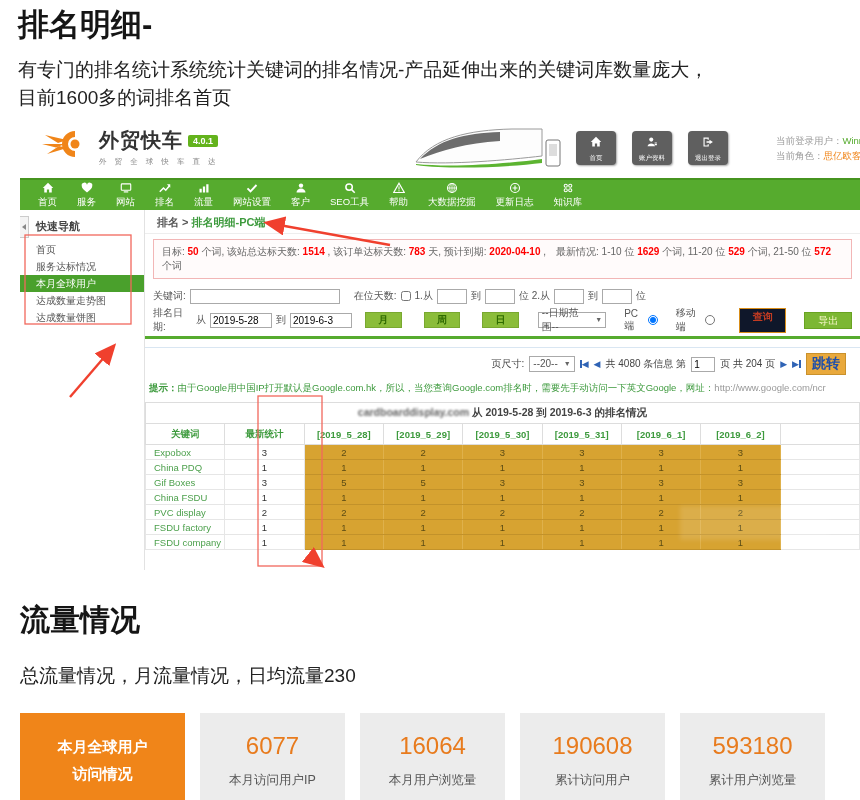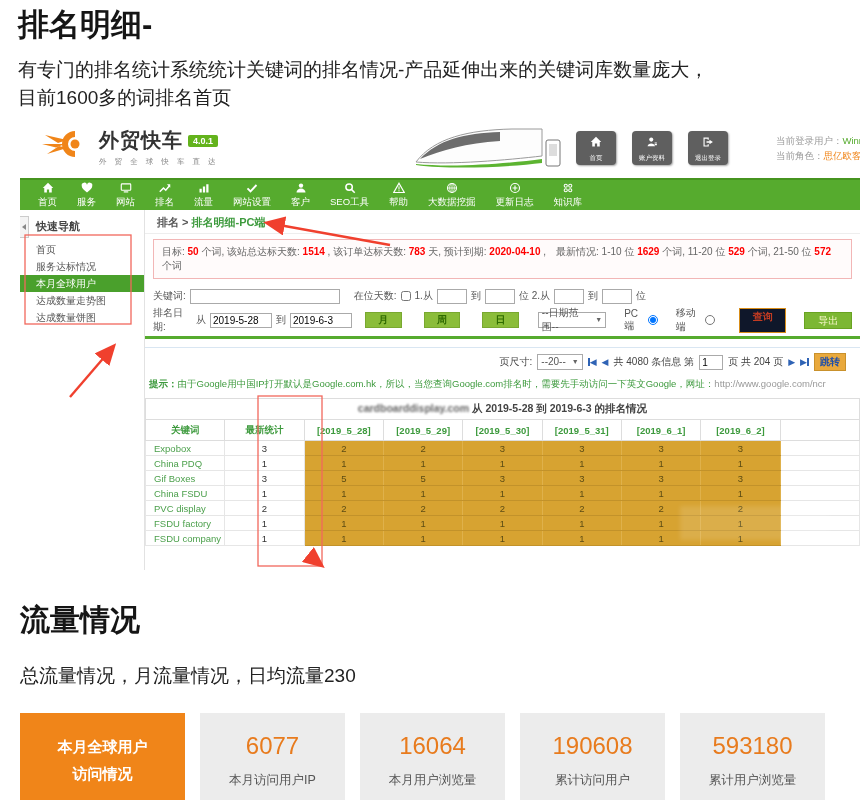--- a/index.html
+++ b/index.html
@@ -75,21 +75,21 @@
   .export-btn { width:52px; height:17px; background:#7cb733; border:1px solid #69a322; color:#fdf9cf;
     font-weight:normal; font-size:10px; text-align:center; line-height:15px; margin-left:14px; cursor:pointer; }
 
   .green-divider { height:3px; background:#56ab2e; margin-top:4px; }
 
   .results { border-top:1px solid #d9e6f2; margin-top:8px; }
   .pagination { display:flex; justify-content:flex-end; align-items:center; gap:5px; font-size:10px; color:#444; padding:5px 14px 2px 0; }
   .pg-arrow { color:#2f63b5; font-size:9px; font-weight:bold; cursor:pointer; display:inline-flex; align-items:center; }
   .pg-arrow .bar { display:inline-block; width:2px; height:8px; background:#2f63b5; }
   .pg-input { width:24px; }
-  .jump-btn { background:#e9a93c; border:1px solid #c9912c; color:#1f4faa; font-weight:bold; font-size:10px; padding:1px 5px; cursor:pointer; }
+  .jump-btn { background:#e9a93c; border:1px solid #c9912c; color:#1f4faa; font-weight:bold; font-size:14px; padding:1px 5px; cursor:pointer; }
 
   .hint { font-size:9.5px; color:#3d9a3d; padding:5px 0 3px 4px; }
   .hint .url { color:#999; font-weight:normal; }
 
   table.rank { width:100%; border-collapse:collapse; table-layout:fixed; margin-top:4px; font-size:9.5px; border:1px solid #ccc; }
   .rank .title-cell { height:21px; text-align:center; font-weight:bold; color:#444; font-size:10.5px; border:1px solid #ddd; background:#fff; }
   .blur-domain { filter:blur(1.1px); color:#666; }
   .rank th { height:21px; color:#3d9a3d; font-weight:bold; border:1px solid #ddd; background:#fff; font-size:9.5px; }
   .rank td { height:15px; border:1px solid #e6e6e6; }
   td.kw { color:#4ca04c; padding-left:8px; }

